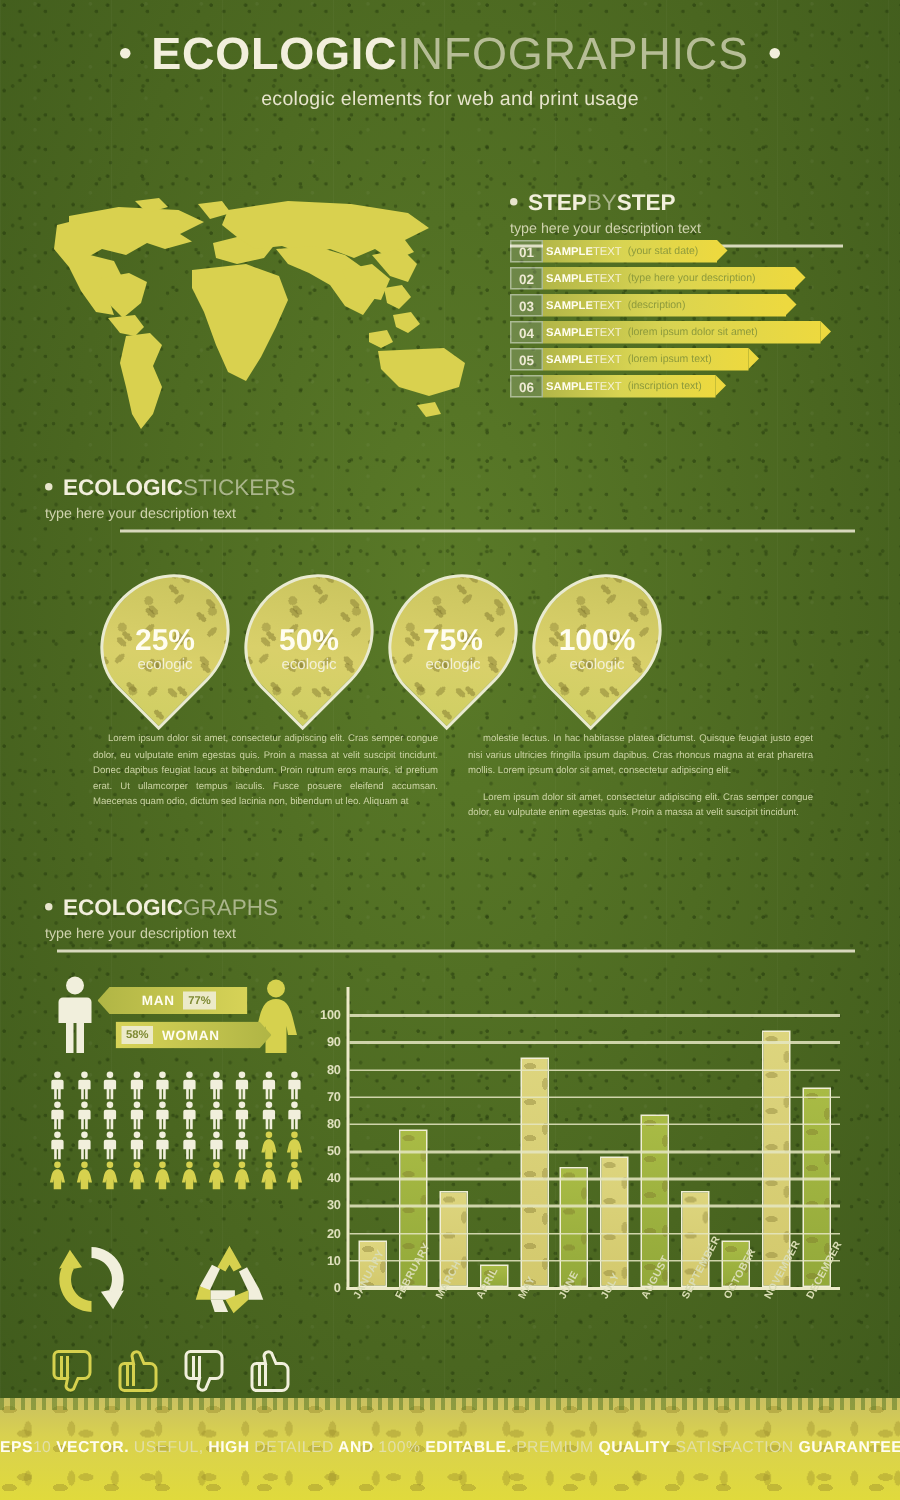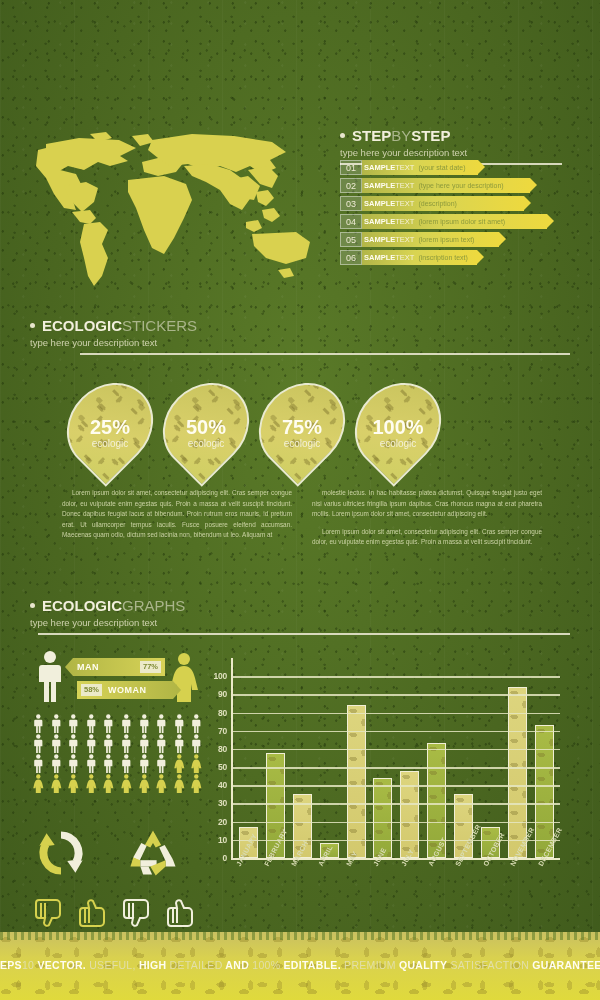--- a/index.html
+++ b/index.html
@@ -68,21 +68,21 @@
   .sec-sub{font-size:9.5px;color:#cfd2ae;margin-top:4px;font-weight:300;}
   .rule{height:2px;background:#e7e4cd;margin-top:5px;opacity:.9;}
 
   
   .steps{position:absolute;left:340px;top:160px;width:220px;}
   .step{position:relative;height:15px;margin-bottom:3px;display:flex;align-items:stretch;}
   .step-num{
     width:22px;flex:0 0 22px;
     background:rgba(255,255,255,.16);
     border:1px solid rgba(255,255,255,.42);
-    color:#eeead4;font-size:9px;font-weight:normal;
+    color:#eeead4;font-size:9px;font-weight:bold;
     display:flex;align-items:center;justify-content:center;
     box-sizing:border-box;
     text-align:center;
   }
   .step-bar{
     position:relative;height:100%;
     display:flex;align-items:center;
     padding-left:2px;
     background:linear-gradient(90deg,#b2b648 0%,#d8d452 45%,#edd93f 100%);
     box-sizing:border-box;
@@ -135,21 +135,21 @@
     color:#cbd3a4;text-align:justify;text-indent:10px;
   }
 
   
   .ppl-area{position:absolute;left:30px;top:650px;width:175px;}
   .mw{position:relative;height:58px;}
   .fig{position:absolute;}
   .fig svg{display:block;}
   .mw-bars{position:absolute;left:35px;top:8px;width:100px;}
   .mwbar{position:relative;height:18px;display:flex;align-items:center;margin-bottom:5px;}
-  .mwbar.man{justify-content:space-between;padding-right:4px;
+  .mwbar.man{justify-content:center;padding-right:4px;
     background:linear-gradient(90deg,#b0b545,#d7d357);
     clip-path:polygon(8px 0,100% 0,100% 100%,8px 100%,0 50%);
     padding-left:12px;}
   .mwbar.woman{justify-content:flex-start;padding-left:4px;
     background:linear-gradient(90deg,#d7d357,#b0b545);
     clip-path:polygon(0 0,calc(100% - 8px) 0,100% 50%,calc(100% - 8px) 100%,0 100%);
     padding-right:12px;margin-left:12px;width:88px;}
   .mwlabel{font-size:9px;font-weight:bold;color:#fffdf0;letter-spacing:.5px;}
   .mwpct{
     font-size:7.5px;font-weight:bold;color:#7e8a33;
@@ -227,20 +227,26 @@
 </style>
 </head>
 <body>
 
 <div id="root">
   <div id="texture"></div>
   <div id="vlines"></div>
 
   <div class="wrap">
 
+    <div class="header">
+      <div class="title">
+        <span class="dot"></span><span class="b">ECOLOGIC</span><span class="l">INFOGRAPHICS</span><span class="dot"></span>
+      </div>
+      <div class="subtitle">ecologic elements for web and print usage</div>
+    </div>
 
     <div class="map">
       <svg viewBox="0 0 300 170" xmlns="http://www.w3.org/2000/svg">
         <g fill="#d9d14f">
           <path d="M22 18 L55 12 L95 14 L112 22 L96 30 L104 35 L86 40 L74 36 L60 44 L44 40 L30 48 L22 36 Z"></path>
           <path d="M14 24 L30 20 L44 30 L36 44 L52 48 L58 60 L48 72 L52 84 L40 82 L30 68 L22 52 L12 40 Z"></path>
           <path d="M40 60 L62 56 L74 62 L70 76 L58 86 L50 78 L44 70 Z"></path>
           <path d="M48 86 L66 84 L72 92 L66 98 L56 96 Z"></path>
           <path d="M60 98 L76 96 L84 104 L78 118 L84 132 L78 150 L70 160 L64 150 L60 132 L56 116 Z"></path>
           <path d="M104 54 L140 50 L162 58 L168 74 L160 92 L150 112 L140 128 L128 122 L120 104 L112 82 L104 66 Z"></path>

